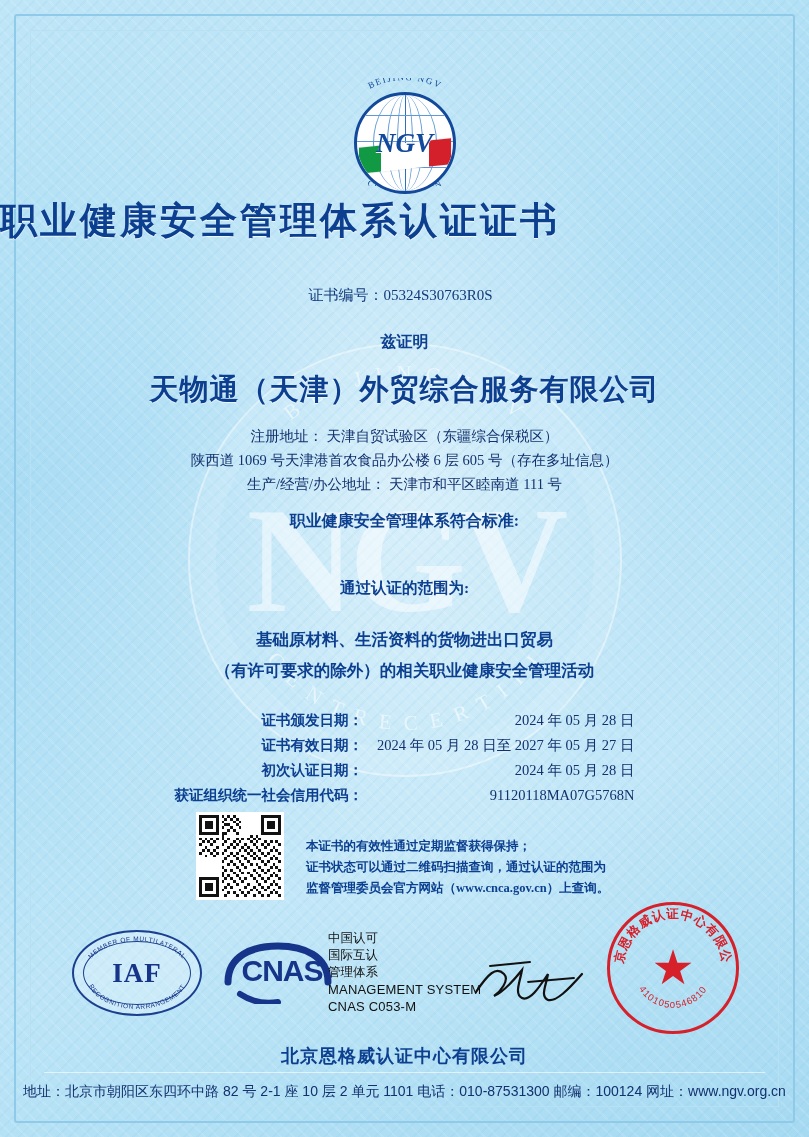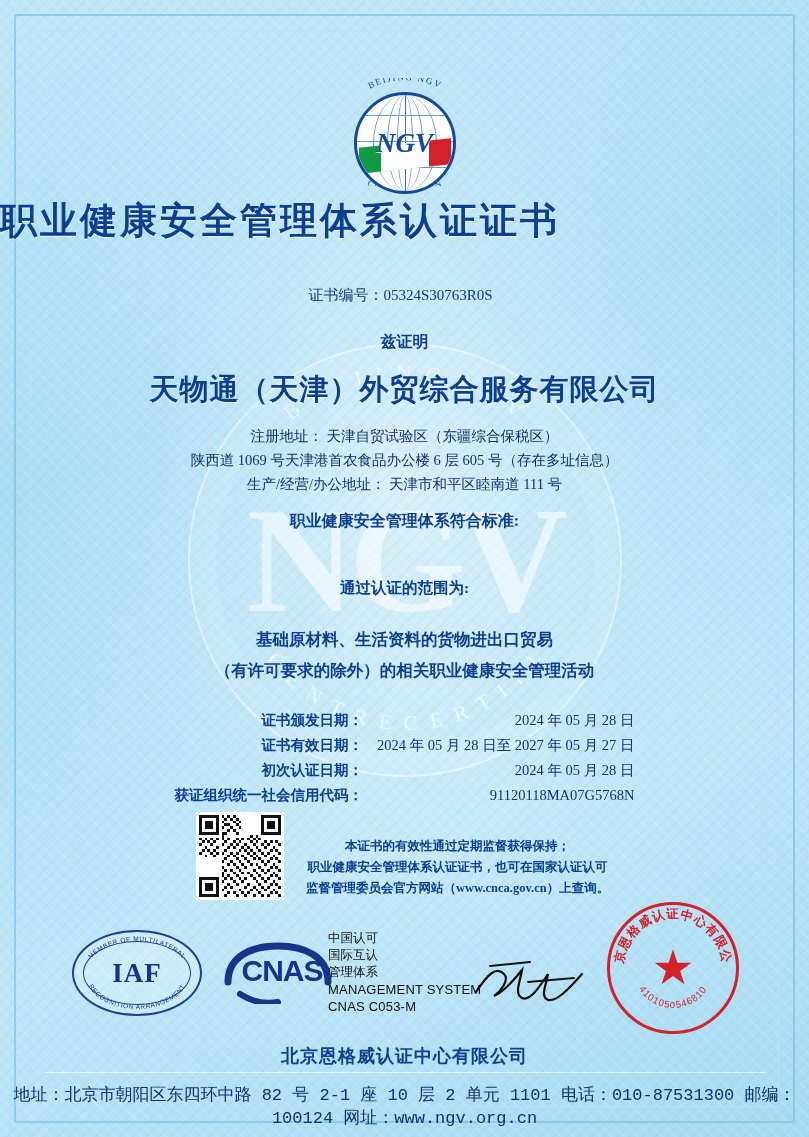--- a/index.html
+++ b/index.html
@@ -304,21 +304,20 @@
   .qr svg { display: block; }
   .note {
     position: absolute;
     left: 306px;
     top: 836px;
     font-family: "Liberation Serif", serif;
     font-size: 12.5px;
     line-height: 21px;
     color: #0c3f8f;
     font-weight: bold;
-    text-align: center;
   }
 
   
   .iaf {
     position: absolute;
     left: 72px;
     top: 930px;
     width: 130px;
     height: 86px;
   }
@@ -429,22 +428,22 @@
     font-weight: bold;
     font-size: 18px;
     color: #0c3f8f;
     letter-spacing: 1px;
   }
   .footer-line {
     position: absolute;
     left: 0; right: 0;
     top: 1083px;
     text-align: center;
-    font-family: Liberation Mono, monospace;
-    font-size: 17px;
+    font-family: Liberation Sans, sans-serif;
+    font-size: 14px;
     color: #12316e;
   }
   .footer-sep {
     position: absolute;
     left: 44px; right: 44px;
     top: 1072px;
     height: 1px;
     background: rgba(255,255,255,0.6);
   }
 </style>
@@ -757,21 +756,21 @@
             <rect x="28" y="28" width="1" height="1"></rect>
           <rect x="8" y="7" width="1" height="1"></rect>
             <rect x="18" y="7" width="1" height="1"></rect>
             <rect x="20" y="7" width="1" height="1"></rect>
         </g>
       </svg>
     </div>
 
     <div class="note">
       <div>本证书的有效性通过定期监督获得保持；</div>
-      <div>职业健康安全管理体系认证证书，也可在国家认证认可</div>
+      <div>证书状态可以通过二维码扫描查询，通过认证的范围为</div>
       <div>监督管理委员会官方网站（www.cnca.gov.cn）上查询。</div>
     </div>
 
     <div class="iaf">
       <div class="oval"></div>
       <div class="inner-oval"></div>
       <svg width="130" height="86" viewBox="0 0 130 86">
         <defs>
           <path id="iafTop" d="M 12,47 A 53,36 0 0 1 118,47"></path>
           <path id="iafBot" d="M 14,45 A 51,34 0 0 0 116,45"></path>

